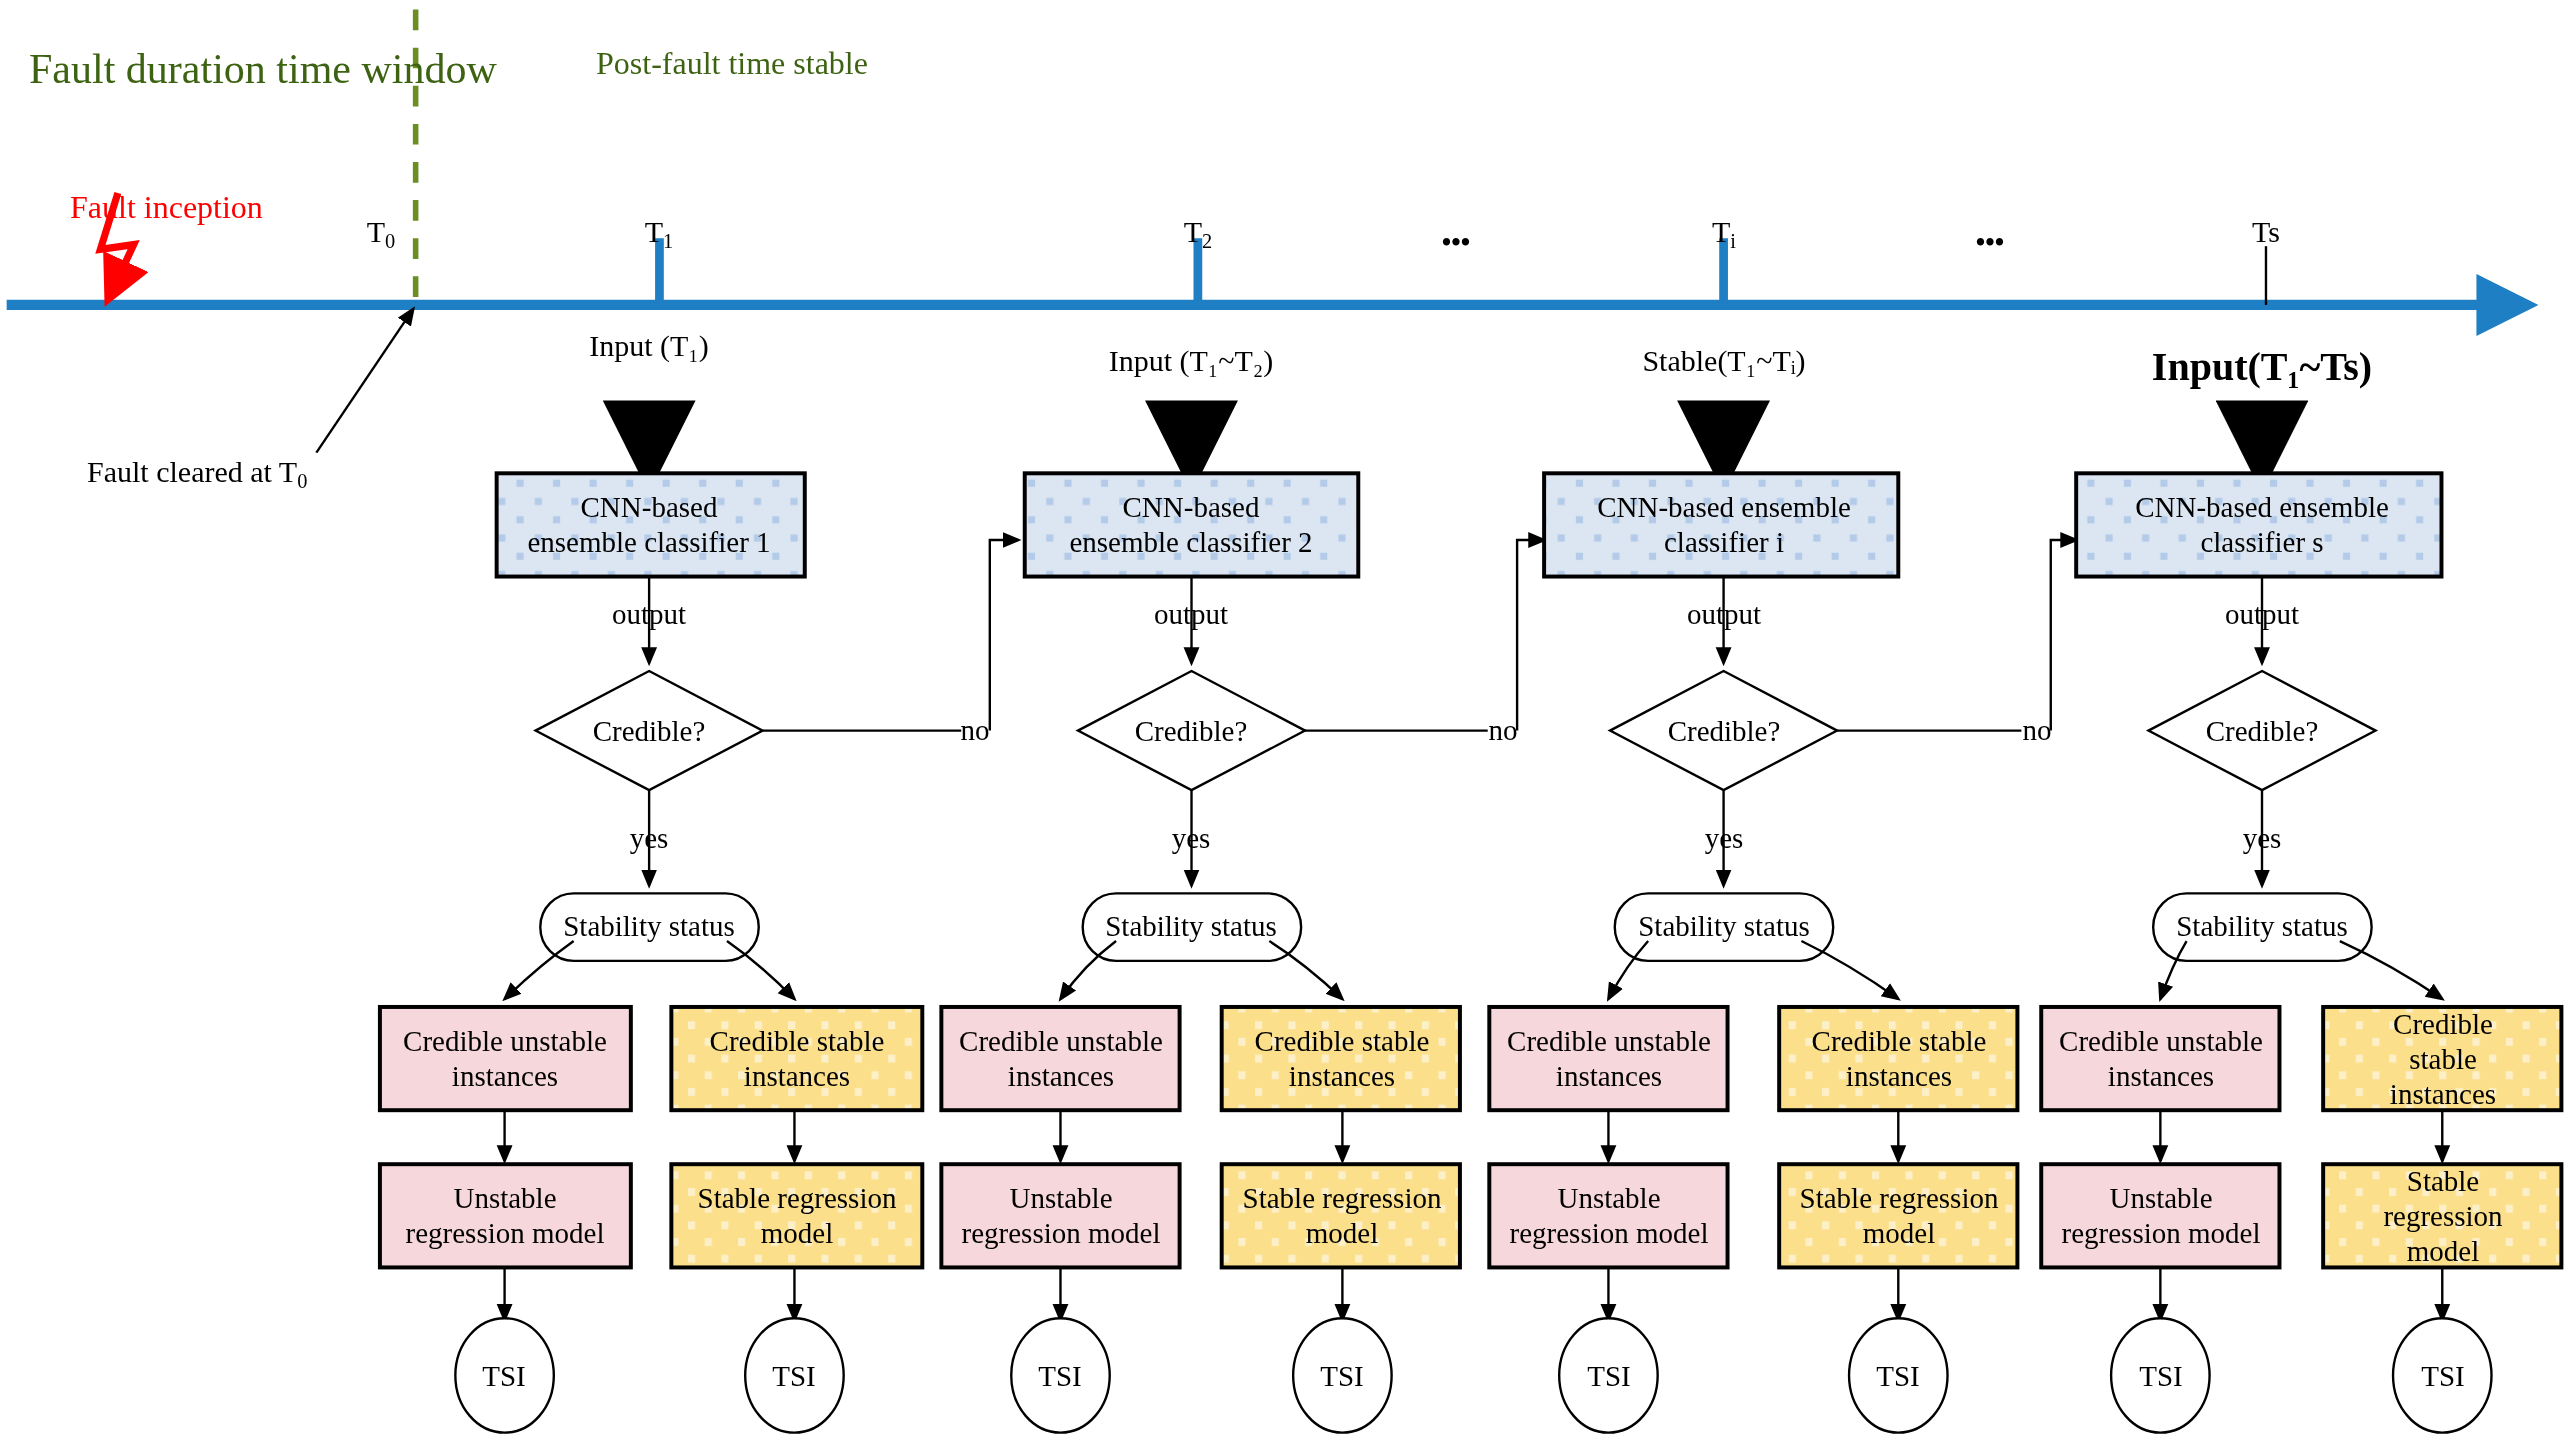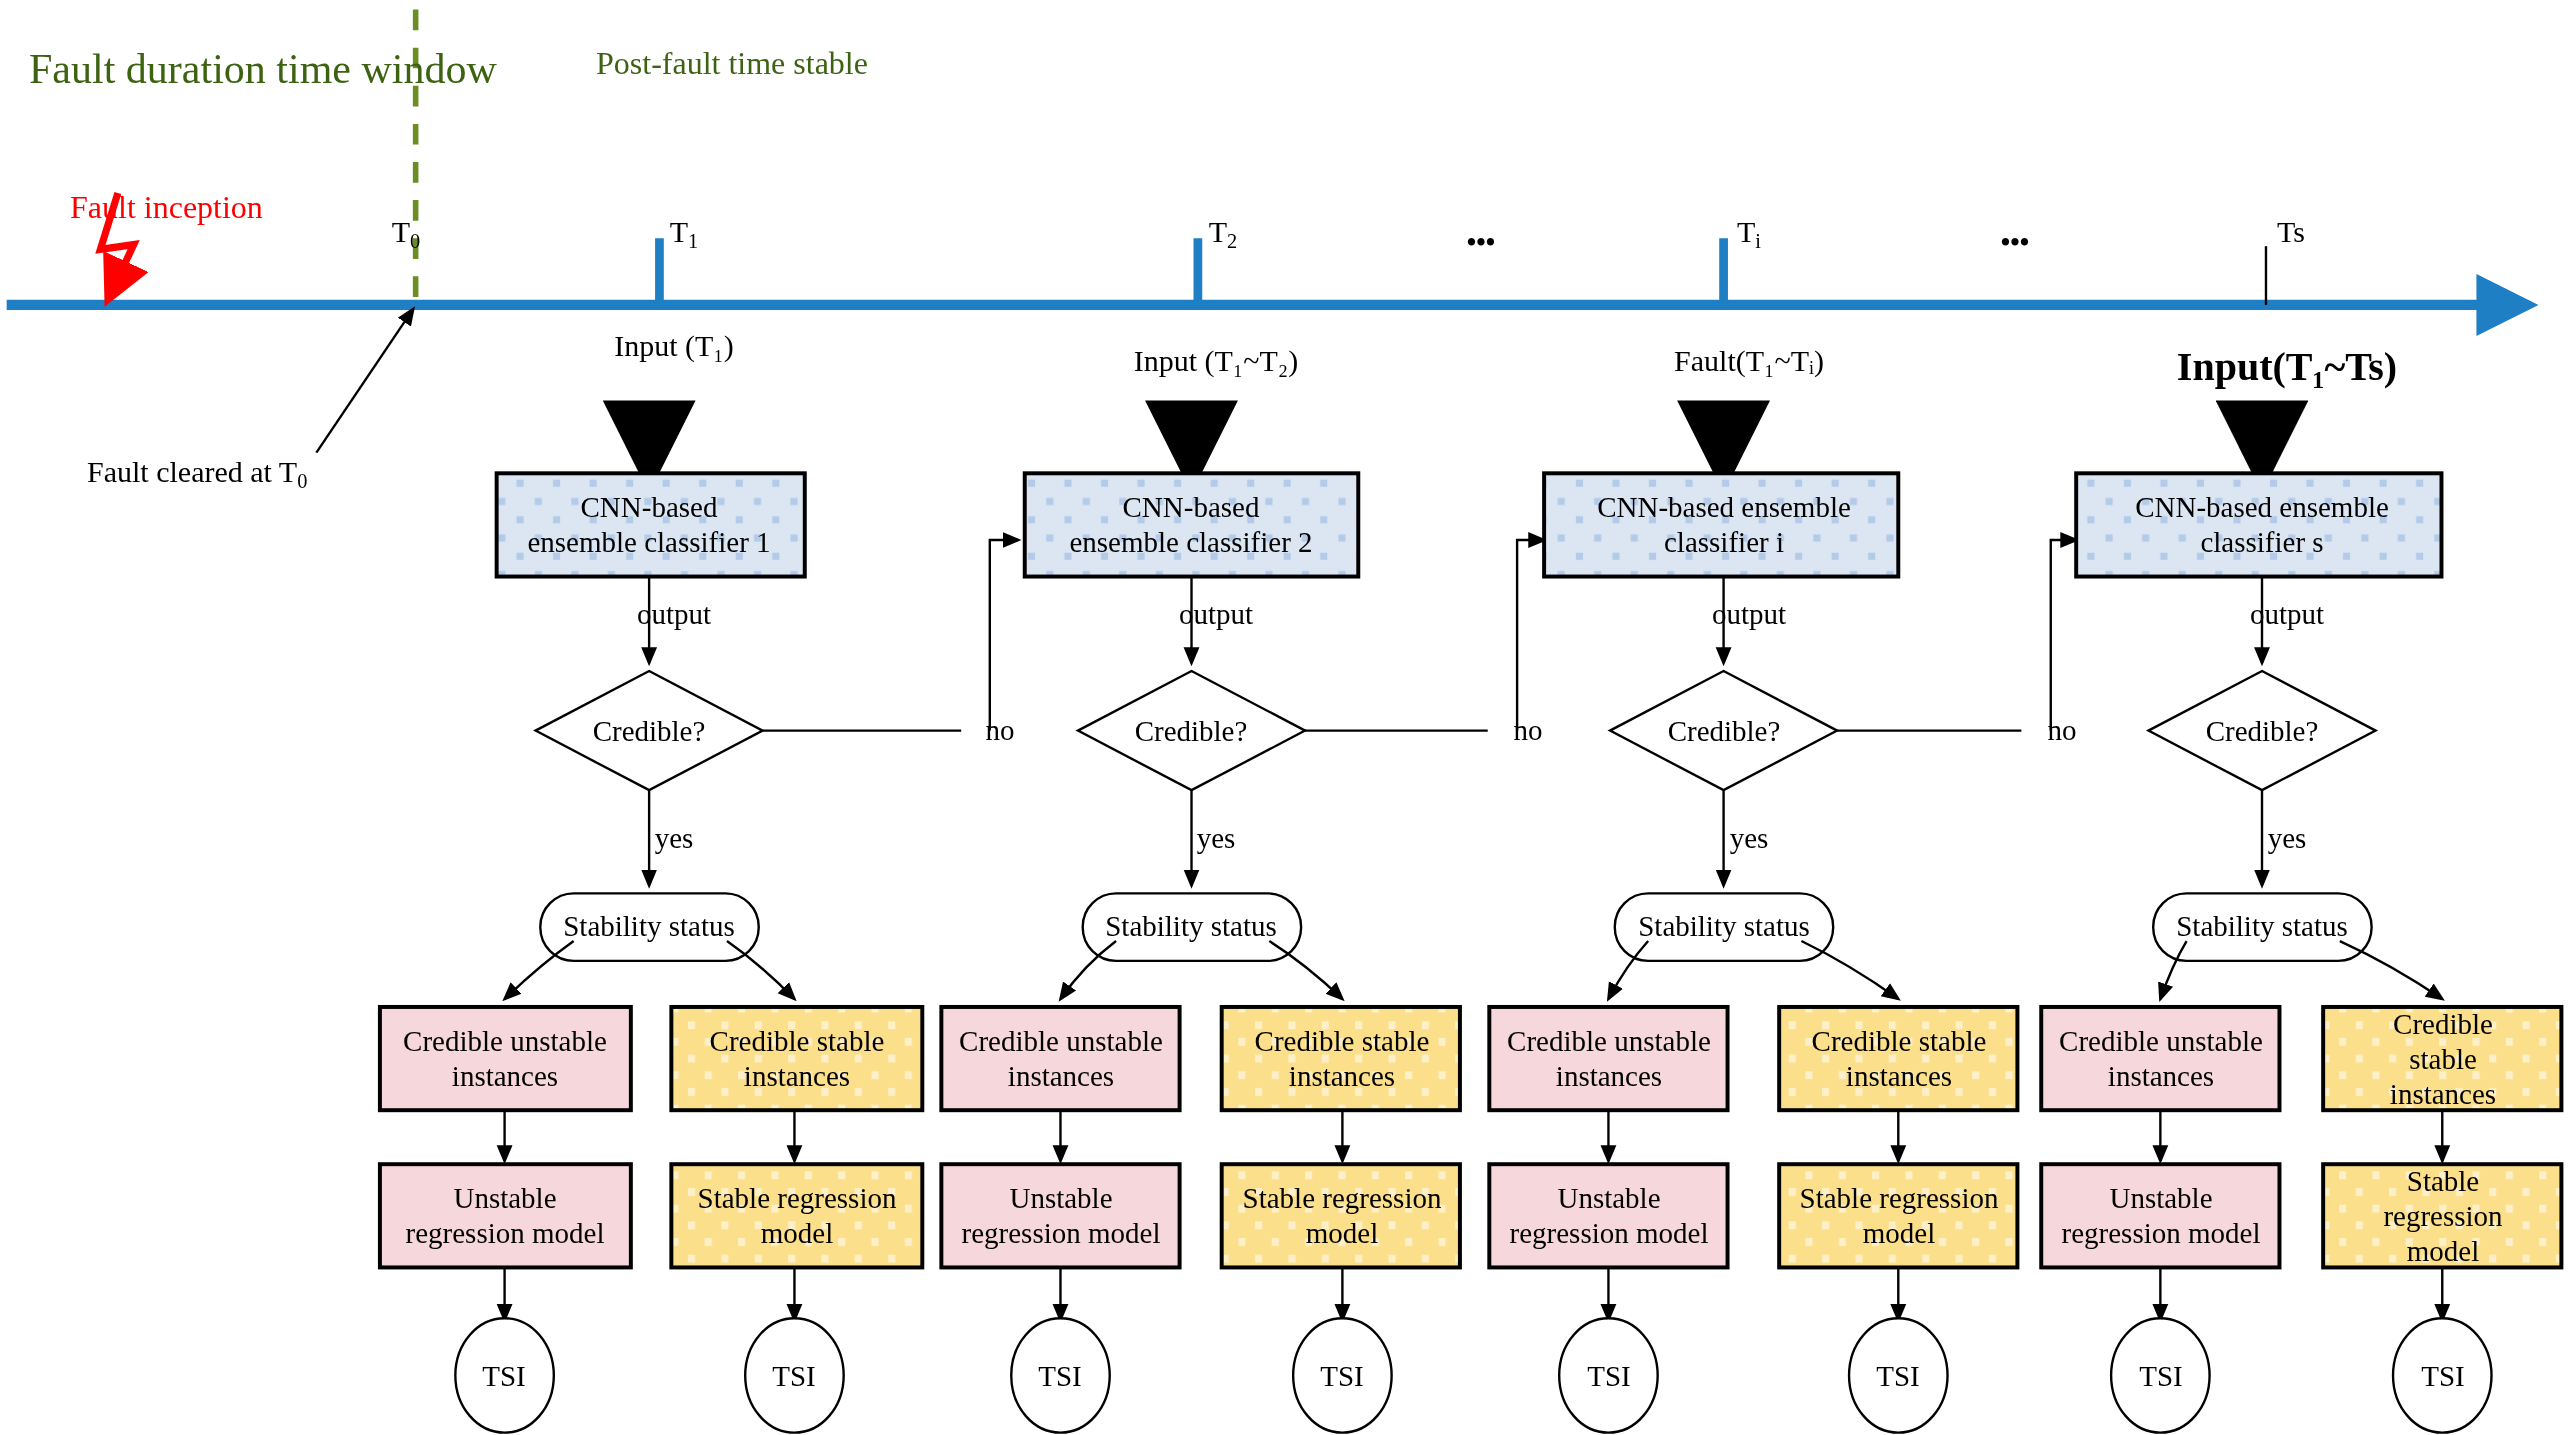--- a/index.html
+++ b/index.html
@@ -1,20 +1,20 @@
 <!DOCTYPE html>
 <html style="font-size:12.7px"><head>
 <meta charset="utf-8">
 <style>
   html,body{margin:0;padding:0;background:#fff;}
   body{font-family:"Liberation Serif","DejaVu Serif",serif;}
   #stage{position:relative;width:2576px;height:1435px;background:#fff;overflow:hidden;}
   #svgroot{position:absolute;left:0;top:0;width:2576px;height:1435px;}
   .lbl{position:absolute;white-space:nowrap;color:#000;line-height:1.18;}
-  .ctr{transform:translateX(-50%);text-align:right;margin-left:25px;}
+  .ctr{transform:translateX(-50%);text-align:right;}
   .green{color:#3d6312;}
   .red{color:#ff0000;margin-top:44px;}
   .nodeTxt{position:absolute;transform:translate(-50%,-50%);text-align:center;
            line-height:1.2;white-space:pre-line;pointer-events:none;}
   sub{font-size:0.68em;vertical-align:-0.28em;}
 </style>
 </head>
 <body>
 
 <div id="stage">
@@ -162,21 +162,21 @@
   <div class="lbl ctr" style="left:381px;top:214px;font-size:30px;">T<sub>0</sub></div>
   <div class="lbl ctr" style="left:659px;top:214px;font-size:30px;">T<sub>1</sub></div>
   <div class="lbl ctr" style="left:1198px;top:214px;font-size:30px;">T<sub>2</sub></div>
   <div class="lbl ctr" style="left:1724px;top:214px;font-size:30px;">T<sub>i</sub></div>
   <div class="lbl ctr" style="left:2266px;top:214px;font-size:30px;">Ts</div>
   <div class="lbl ctr" style="left:1456px;top:227px;font-size:27px;font-weight:bold;">•••</div>
   <div class="lbl ctr" style="left:1990px;top:227px;font-size:27px;font-weight:bold;">•••</div>
 
   <div class="lbl ctr" style="left:649px;top:328px;font-size:30px;">Input (T₁)</div>
   <div class="lbl ctr" style="left:1191px;top:343px;font-size:30px;">Input (T₁~T₂)</div>
-  <div class="lbl ctr" style="left:1724px;top:343px;font-size:30px;">Fault(T₁~Tᵢ)</div>
+  <div class="lbl ctr" style="left:1724px;top:343px;font-size:30px;">Stable(T₁~Tᵢ)</div>
   <div class="lbl ctr" style="left:2262px;top:343px;font-size:40px;font-weight:bold;">Input(T₁~Ts)</div>
 
   <div class="nodeTxt" style="left:649px;top:525px;font-size:29px;">CNN-based
 ensemble classifier 1</div>
   <div class="nodeTxt" style="left:1191px;top:525px;font-size:29px;">CNN-based
 ensemble classifier 2</div>
   <div class="nodeTxt" style="left:1724px;top:525px;font-size:29px;">CNN-based ensemble
 classifier i</div>
   <div class="nodeTxt" style="left:2262px;top:525px;font-size:29px;">CNN-based ensemble
 classifier s</div>

